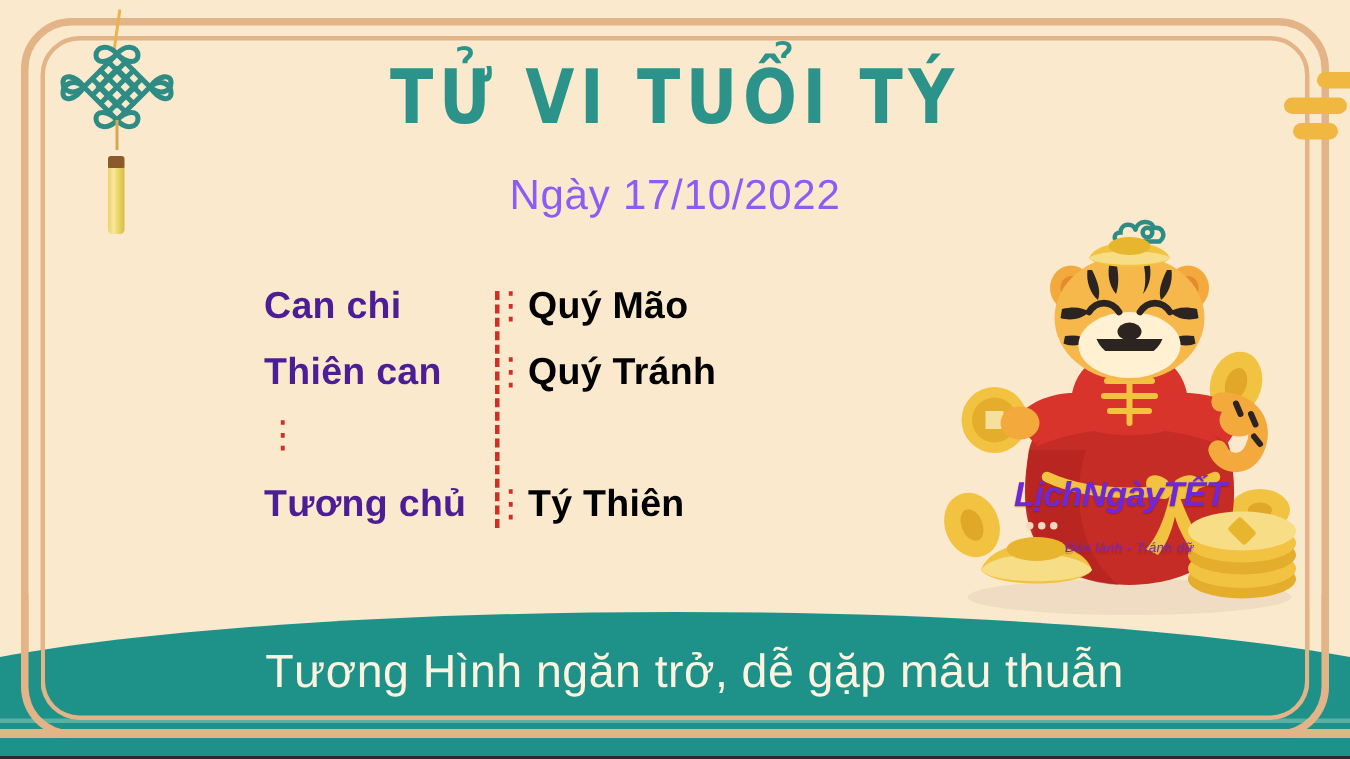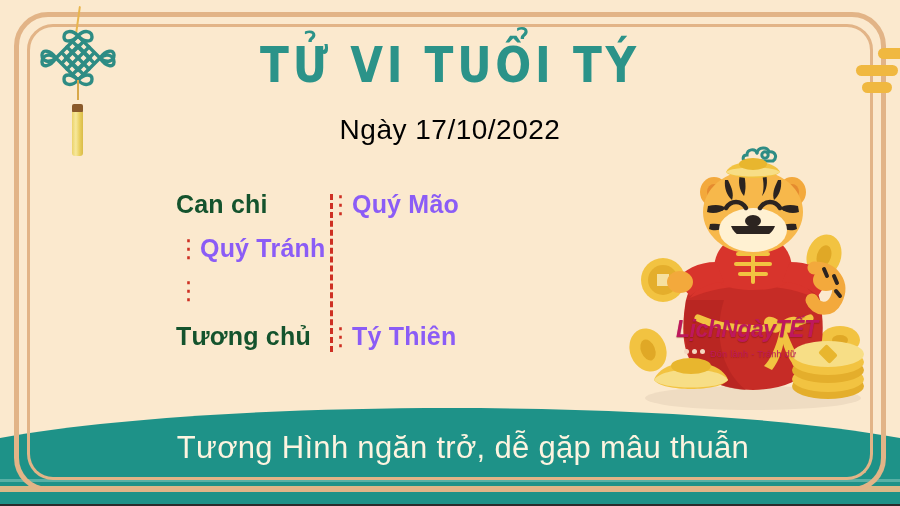--- a/index.html
+++ b/index.html
@@ -66,68 +66,68 @@
     color:#2B9389;
     font-size:50px;
     font-weight:bold;
     letter-spacing:4px;
     font-family:"DejaVu Sans Condensed","Liberation Sans", sans-serif;
     transform:scaleX(.94);
   }
   .subtitle{
     position:absolute;left:0;right:0;top:114px;
     text-align:center;
-    color:#000000;
+    color:#8b5cf6;
     font-size:28px;
     font-weight:normal;
     letter-spacing:.5px;
   }
 
   
   .info{
     position:absolute;left:176px;top:190px;width:330px;
   }
   .info-row{
     display:flex;align-items:baseline;height:44px;
   }
   .info-label{
     width:152px;
-    color:#14532d;
+    color:#4c1d95;
     font-size:25px;font-weight:bold;
     letter-spacing:.2px;
   }
   .info-sep{
     width:24px;text-align:center;
     color:#CE3023;font-size:25px;line-height:1;
   }
   .info-value{
-    color:#8b5cf6;
+    color:#000000;
     font-size:25px;font-weight:bold;
     letter-spacing:.2px;
   }
   .info-divider{
     position:absolute;left:154px;top:4px;
     width:0;height:158px;
     border-left:3px dashed #CE3023;
   }
 
   
   .tiger-art{position:absolute;right:22px;top:150px;width:250px;height:265px;}
   .logo-mark{
     position:absolute;left:48px;top:166px;width:160px;height:34px;
-    color:#be185d;
+    color:#6d28d9;
   }
   .logo-main{
     font-size:23px;font-style:italic;font-weight:bold;
     letter-spacing:-.5px;white-space:nowrap;
     text-shadow:0 1px 1px rgba(120,20,10,.45);
   }
   .logo-sub{
-    font-size:9px;
-    letter-spacing:.3px;white-space:nowrap;margin-top:6px;margin-left:34px;
+    font-size:9px;font-style:italic;
+    letter-spacing:.3px;white-space:nowrap;margin-top:17px;margin-left:34px;
     text-shadow:0 1px 1px rgba(120,20,10,.35);
   }
   .logo-dots{position:absolute;left:8px;top:24px;}
   .logo-dots i{
     display:inline-block;width:5px;height:5px;border-radius:50%;
     background:#F4D8C0;margin-right:3px;
   }
 
   
   .banner{
@@ -218,20 +218,21 @@
   <div class="info">
     <div class="info-divider"></div>
 
     <div class="info-row">
       <span class="info-label">Can chi</span>
       <span class="info-sep">⋮</span>
       <span class="info-value">Quý Mão</span>
     </div>
 
     <div class="info-row">
+      <span class="info-label">Thiên can</span>
       <span class="info-sep">⋮</span>
       <span class="info-value">Quý Tránh</span>
     </div>
 
     <div class="info-row">
       <span class="info-sep">⋮</span>
     </div>
 
     <div class="info-row">
       <span class="info-label">Tương chủ</span>

